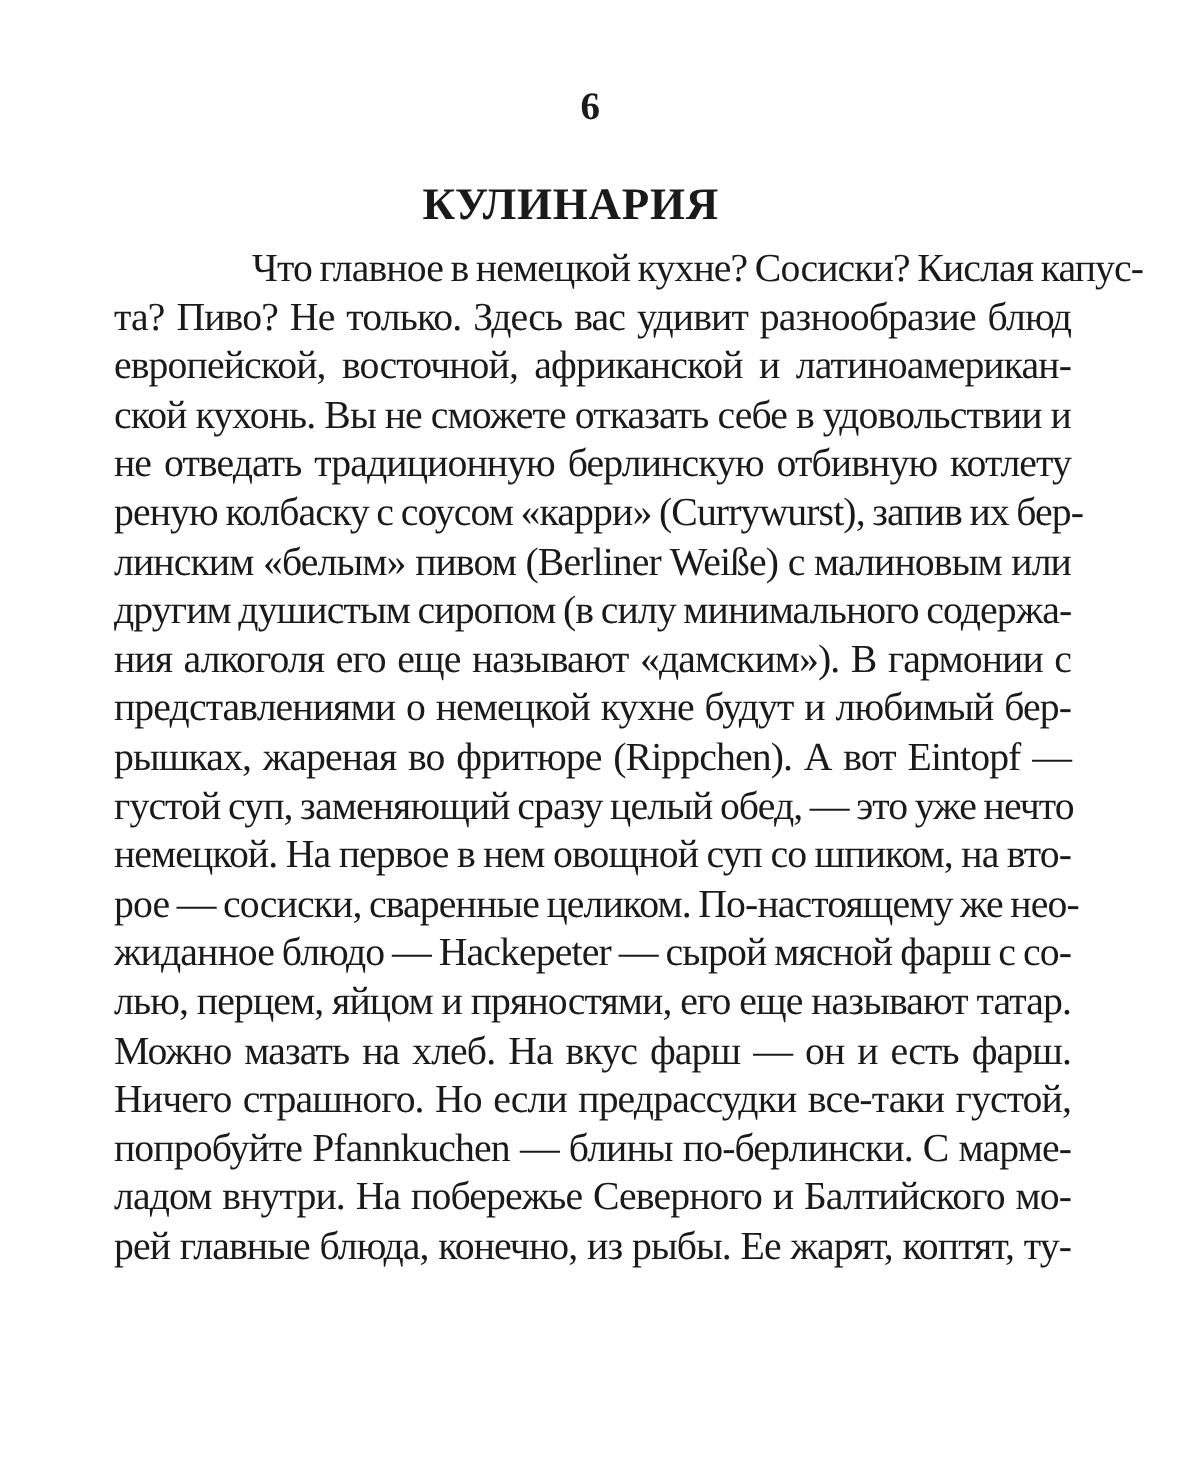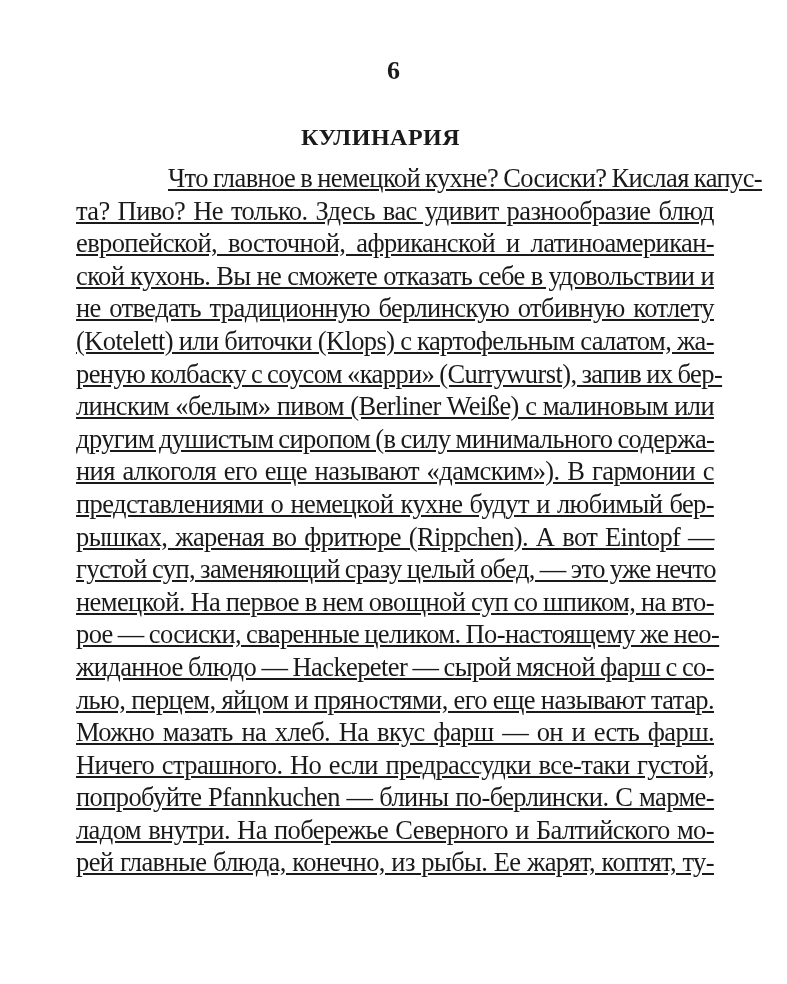--- a/index.html
+++ b/index.html
@@ -25,21 +25,21 @@
       font-size: 26px;
       line-height: 30px;
     }
     .chapter-title {
       position: absolute;
       top: 122px;
       left: 0;
       width: 761px;
       text-align: center;
       font-weight: bold;
-      font-size: 24px;
+      font-size: 30px;
       line-height: 30px;
       letter-spacing: 0.5px;
     }
     .body-text {
       position: absolute;
       top: 162px;
       left: 76px;
       width: 638px;
     }
     .line {
@@ -57,37 +57,35 @@
       text-indent: 46px;
     }
     .line.last {
       text-align-last: justify;
     }
     .line-inner {
       display: inline-block;
       width: 100%;
       text-align: justify;
       text-align-last: justify;
-      text-decoration: underline;
     }
   </style>
 </head>
 <body>
 
 <div>
   <div class="page-number">6</div>
   <div class="chapter-title">КУЛИНАРИЯ</div>
 
   <div class="body-text">
     <span class="line first"><span class="line-inner">Что главное в немецкой кухне? Сосиски? Кислая капус-</span></span>
     <span class="line"><span class="line-inner">та? Пиво? Не только. Здесь вас удивит разнообразие блюд</span></span>
     <span class="line"><span class="line-inner">европейской, восточной, африканской и латиноамерикан-</span></span>
     <span class="line"><span class="line-inner">ской кухонь. Вы не сможете отказать себе в удовольствии и</span></span>
     <span class="line"><span class="line-inner">не отведать традиционную берлинскую отбивную котлету</span></span>
-    <span class="line"><span class="line-inner">(Kotelett) или биточки (Klops) с картофельным салатом, жа-</span></span>
     <span class="line"><span class="line-inner">реную колбаску с соусом «карри» (Currywurst), запив их бер-</span></span>
     <span class="line"><span class="line-inner">линским «белым» пивом (Berliner Weiße) с малиновым или</span></span>
     <span class="line"><span class="line-inner">другим душистым сиропом (в силу минимального содержа-</span></span>
     <span class="line"><span class="line-inner">ния алкоголя его еще называют «дамским»). В гармонии с</span></span>
     <span class="line"><span class="line-inner">представлениями о немецкой кухне будут и любимый бер-</span></span>
     <span class="line"><span class="line-inner">рышках, жареная во фритюре (Rippchen). А вот Eintopf —</span></span>
     <span class="line"><span class="line-inner">густой суп, заменяющий сразу целый обед, — это уже нечто</span></span>
     <span class="line"><span class="line-inner">немецкой. На первое в нем овощной суп со шпиком, на вто-</span></span>
     <span class="line"><span class="line-inner">рое — сосиски, сваренные целиком. По-настоящему же нео-</span></span>
     <span class="line"><span class="line-inner">жиданное блюдо — Hackepeter — сырой мясной фарш с со-</span></span>

